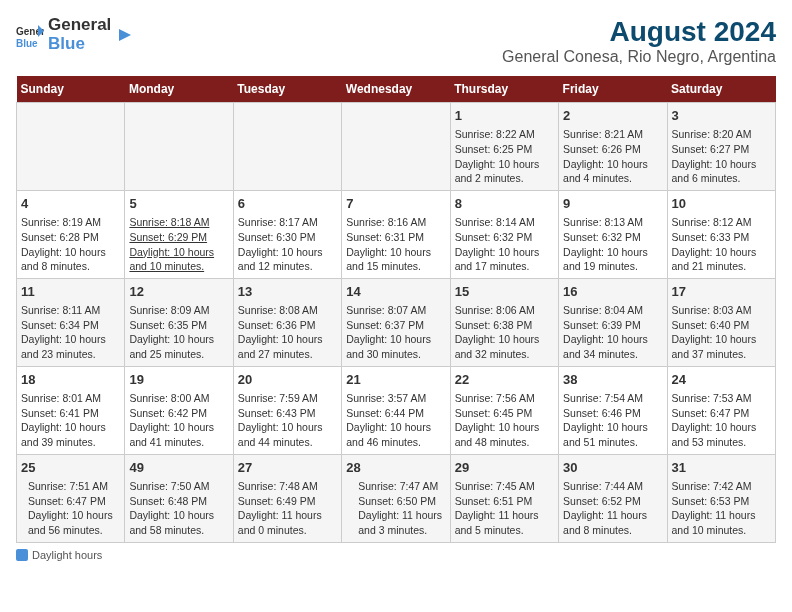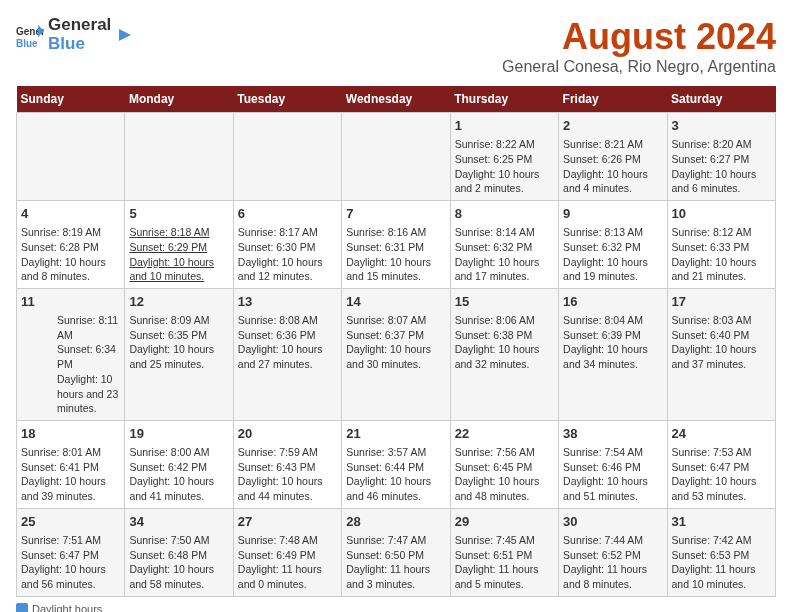--- a/index.html
+++ b/index.html
@@ -22,23 +22,23 @@
       gap: 4px;
     }
     .logo-icon {
       width: 28px;
       height: 28px;
     }
     .title-area {
       text-align: right;
     }
     .main-title {
-      font-size: 36px;
+      font-size: 28px;
       font-weight: bold;
-      color: #c2410c;
+      color: #0c4a6e;
     }
     .subtitle {
       font-size: 16px;
       color: #555;
     }
     table {
       width: 100%;
       border-collapse: collapse;
       font-size: 11px;
     }
@@ -193,21 +193,21 @@
         <td>
           <span class="day-num">10</span>
           <div class="day-info" style="white-space: pre-line;">Sunrise: 8:12 AM
 Sunset: 6:33 PM
 Daylight: 10 hours and 21 minutes.</div>
         </td>
       </tr>
       <tr>
         <td>
           <span class="day-num">11</span>
-          <div class="day-info" style="white-space: pre-line; margin-left: 36px;">Sunrise: 8:11 AM
+          <div class="day-info" style="white-space: pre-line;">Sunrise: 8:11 AM
 Sunset: 6:34 PM
 Daylight: 10 hours and 23 minutes.</div>
         </td>
         <td>
           <span class="day-num">12</span>
           <div class="day-info" style="white-space: pre-line;">Sunrise: 8:09 AM
 Sunset: 6:35 PM
 Daylight: 10 hours and 25 minutes.</div>
         </td>
         <td>
@@ -281,39 +281,39 @@
         <td>
           <span class="day-num">24</span>
           <div class="day-info" style="white-space: pre-line;">Sunrise: 7:53 AM
 Sunset: 6:47 PM
 Daylight: 10 hours and 53 minutes.</div>
         </td>
       </tr>
       <tr>
         <td>
           <span class="day-num">25</span>
-          <div class="day-info" style="white-space: pre-line;">Sunrise: 7:51 AM
+          <div class="day-info" style="white-space: pre-line; margin-left: 7px;">Sunrise: 7:51 AM
 Sunset: 6:47 PM
 Daylight: 10 hours and 56 minutes.</div>
         </td>
         <td>
-          <span class="day-num">34</span>
+          <span class="day-num">49</span>
           <div class="day-info" style="white-space: pre-line;">Sunrise: 7:50 AM
 Sunset: 6:48 PM
 Daylight: 10 hours and 58 minutes.</div>
         </td>
         <td>
           <span class="day-num">27</span>
           <div class="day-info" style="white-space: pre-line;">Sunrise: 7:48 AM
 Sunset: 6:49 PM
 Daylight: 11 hours and 0 minutes.</div>
         </td>
         <td>
           <span class="day-num">28</span>
-          <div class="day-info" style="white-space: pre-line;">Sunrise: 7:47 AM
+          <div class="day-info" style="white-space: pre-line; margin-left: 12px;">Sunrise: 7:47 AM
 Sunset: 6:50 PM
 Daylight: 11 hours and 3 minutes.</div>
         </td>
         <td>
           <span class="day-num">29</span>
           <div class="day-info" style="white-space: pre-line;">Sunrise: 7:45 AM
 Sunset: 6:51 PM
 Daylight: 11 hours and 5 minutes.</div>
         </td>
         <td>

